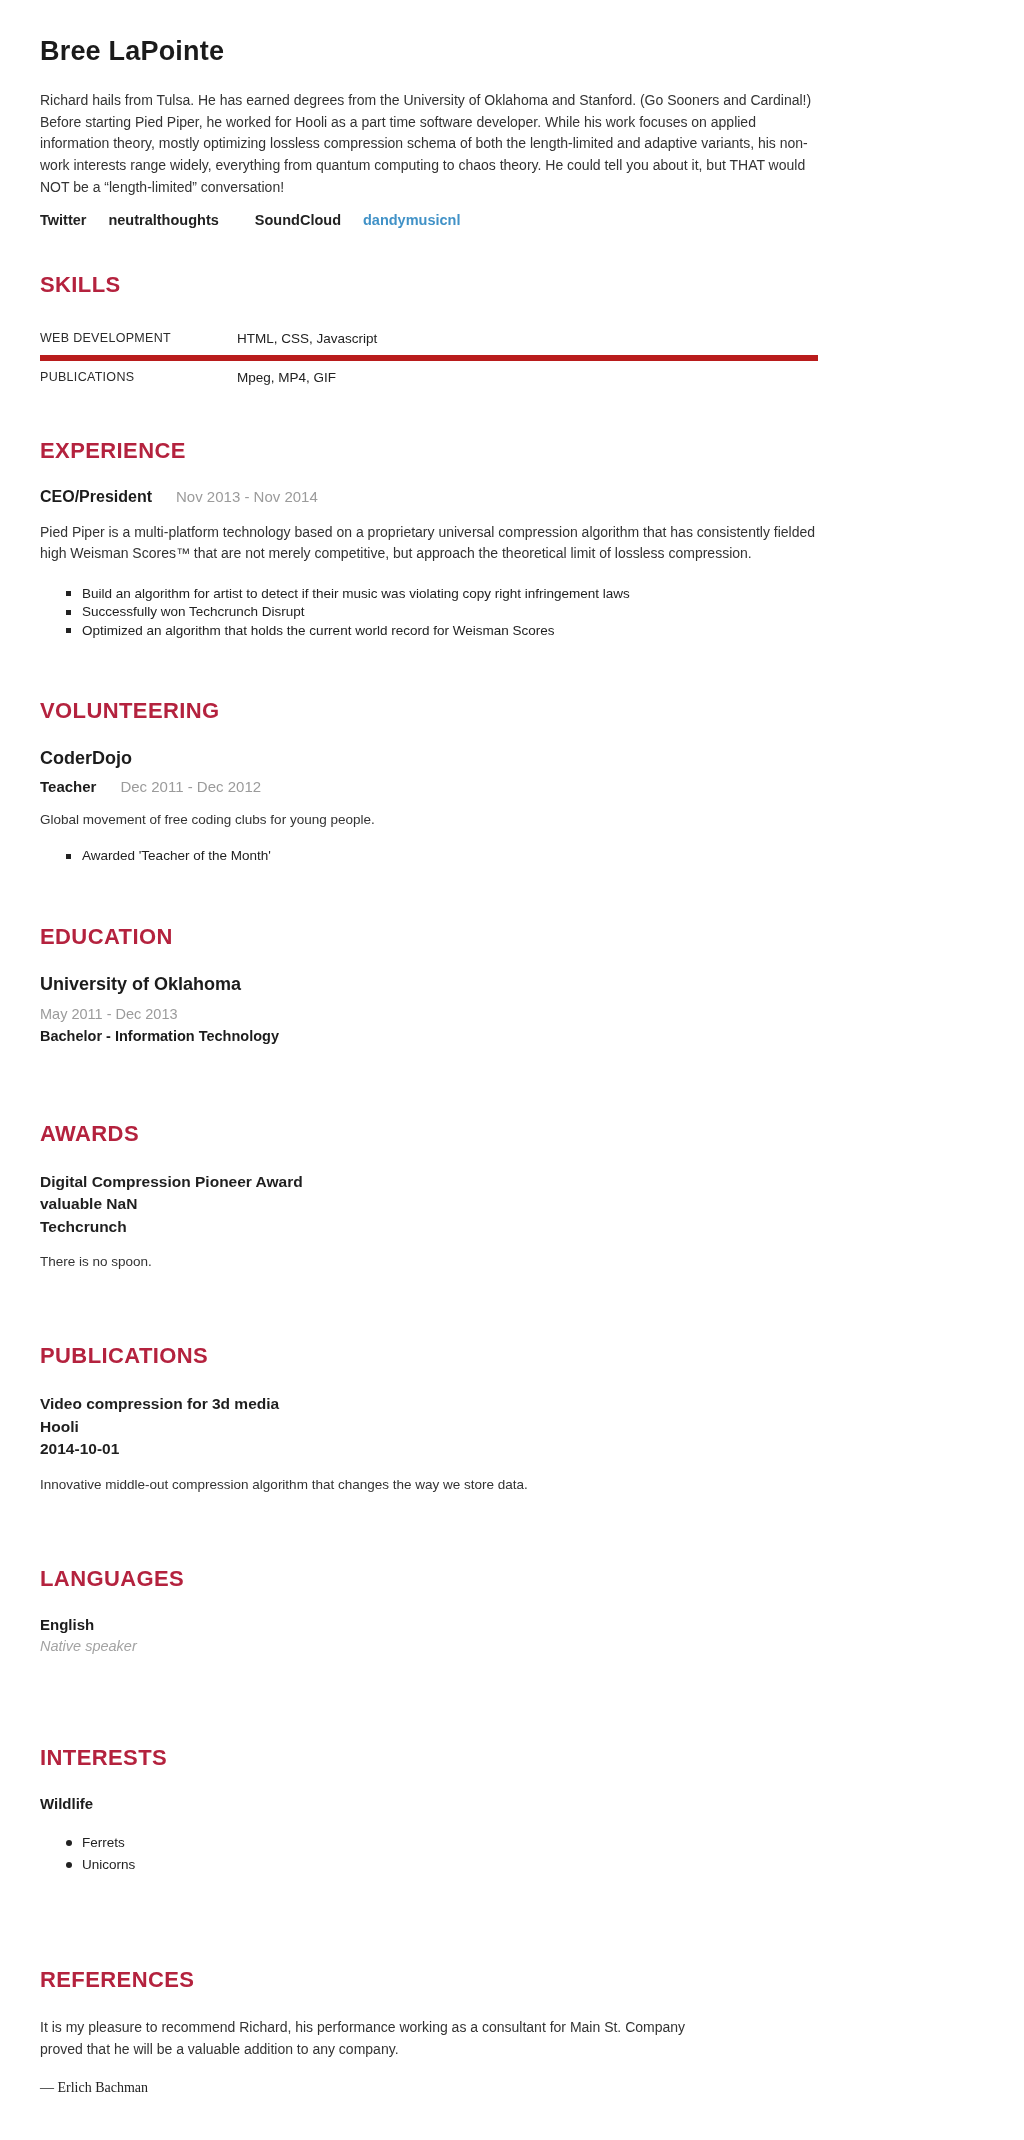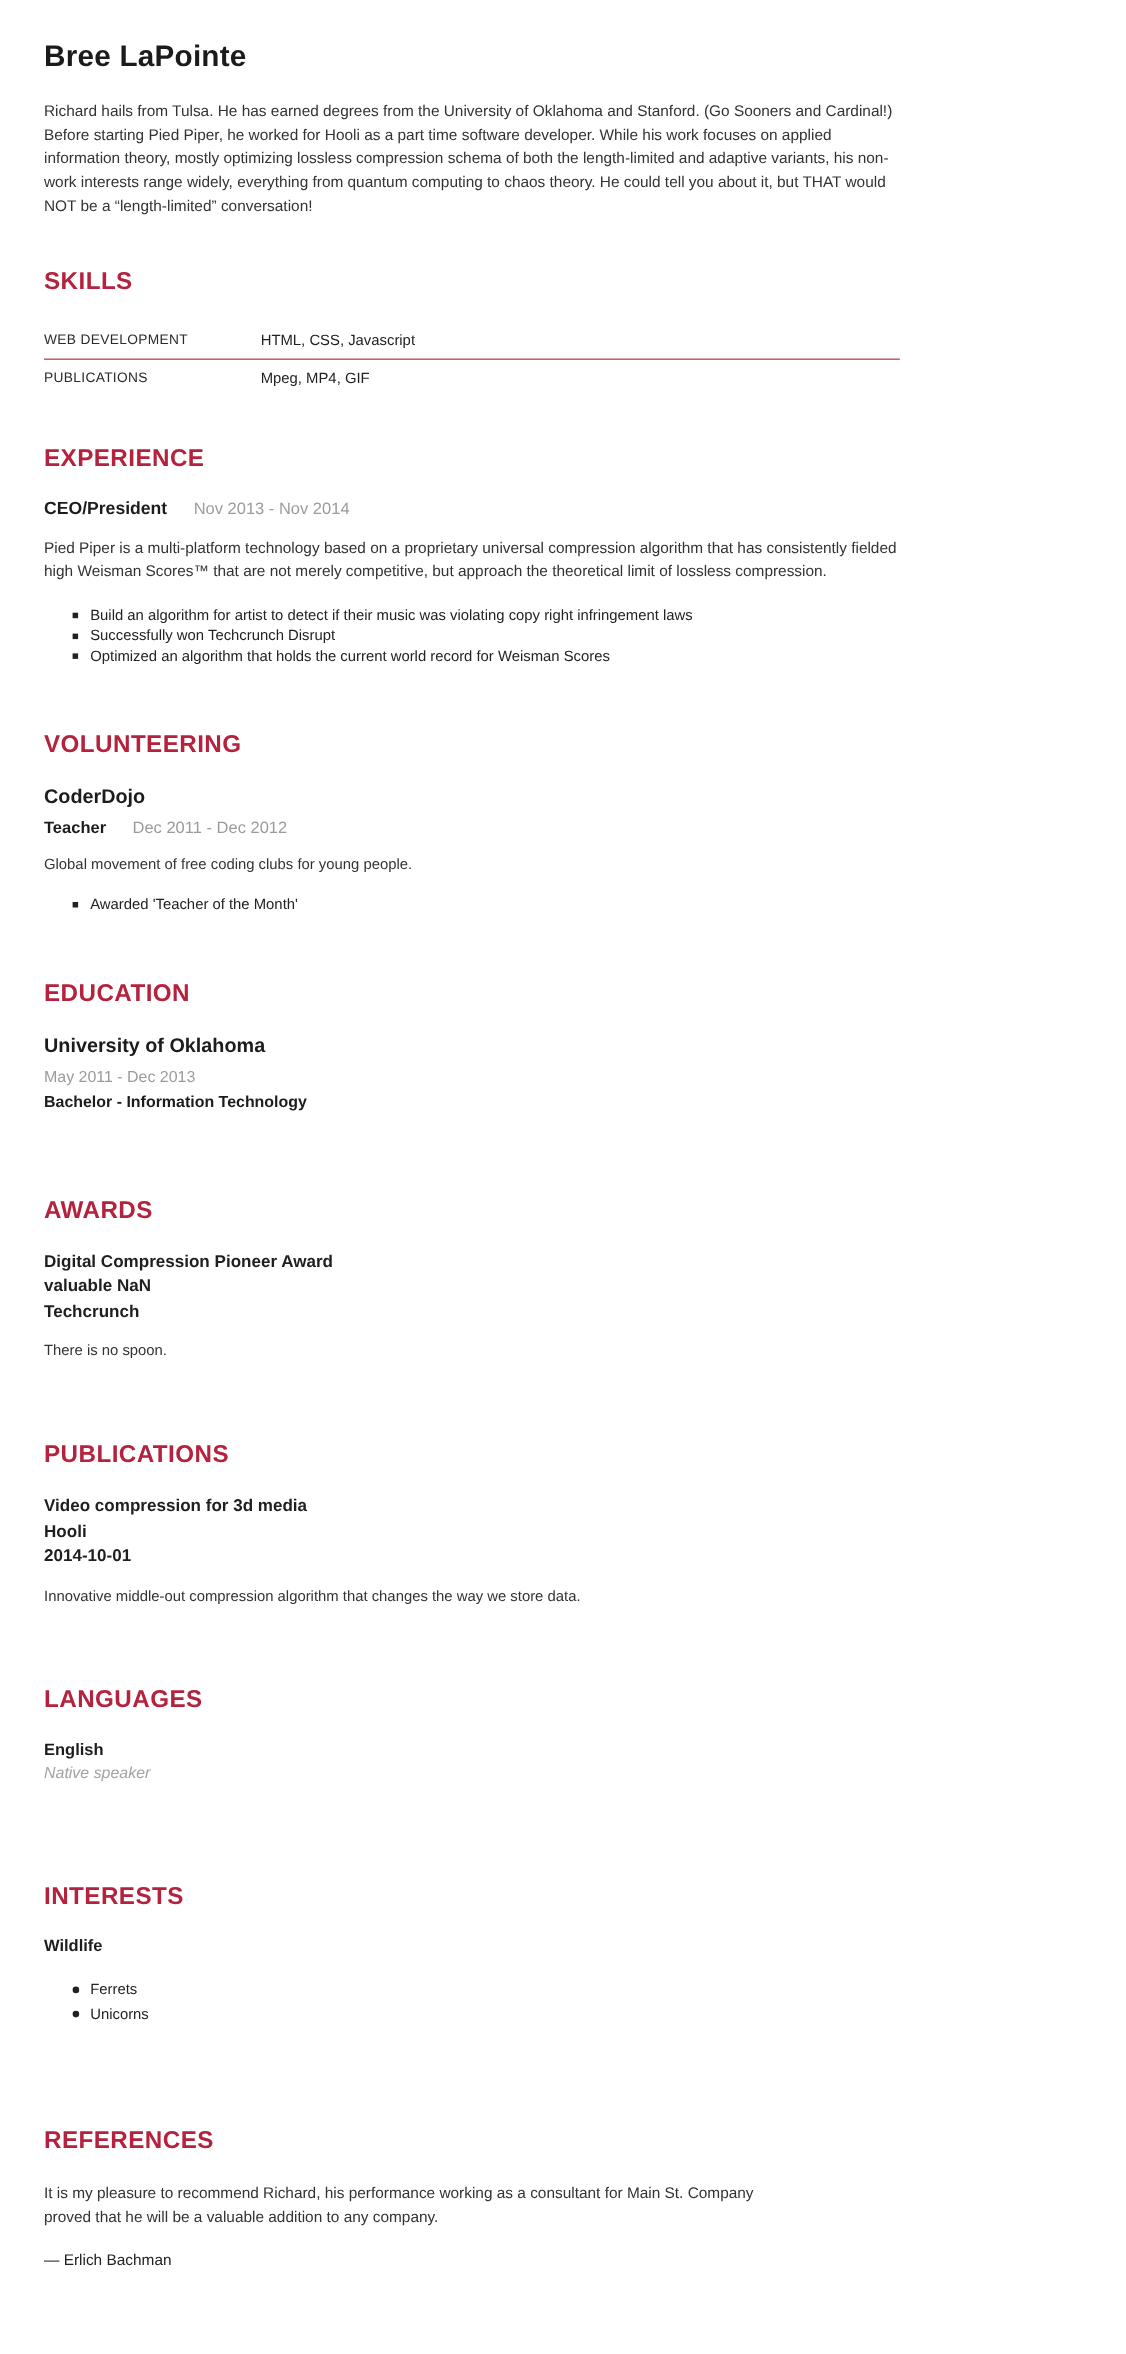--- a/index.html
+++ b/index.html
@@ -69,21 +69,21 @@
     margin: 0 0 24px 0;
     letter-spacing: 0.4px;
   }
 
   
   .skill-row {
     display: flex;
     align-items: center;
     width: 778px;
     padding: 9px 0;
-    border-bottom: 1px solid #b91c1c;
+    border-bottom: 6px solid #b91c1c;
   }
   .skill-row:last-child { border-bottom: none; }
   .skill-name {
     width: 197px;
     font-size: 12.5px;
     letter-spacing: 0.3px;
     color: #2b2b2b;
   }
   .skill-keywords { font-size: 13.5px; color: #222222; }
 
@@ -160,32 +160,35 @@
 
   .interest-name { font-size: 15px; font-weight: 700; color: #1c1c1c; }
 
   .ref-text {
     margin: 0;
     max-width: 680px;
     font-size: 14px;
     line-height: 21.7px;
     color: #333333;
   }
-  .ref-name { margin-top: 20px; font-size: 14px; color: #222222; }
+  .ref-name { margin-top: 20px; font-size: 14px; color: #222222; font-family: Liberation Serif, serif; }
 </style>
 </head>
 <body>
 
 <div class="page">
 
   <h1 class="name">Bree LaPointe</h1>
 
 
   <p class="summary">Richard hails from Tulsa. He has earned degrees from the University of Oklahoma and Stanford. (Go Sooners and Cardinal!) Before starting Pied Piper, he worked for Hooli as a part time software developer. While his work focuses on applied information theory, mostly optimizing lossless compression schema of both the length-limited and adaptive variants, his non-work interests range widely, everything from quantum computing to chaos theory. He could tell you about it, but THAT would NOT be a “length-limited” conversation!</p>
 
+  <div class="profiles-row">
+    <span class="profile-network">Twitter</span><span class="profile-username">neutralthoughts</span><span class="profile-network profile-gap">SoundCloud</span><a class="profile-username profile-link">dandymusicnl</a>
+  </div>
 
   <div class="section section--skills">
     <h2 class="section-heading">SKILLS</h2>
     <div class="skill-row">
       <span class="skill-name">WEB DEVELOPMENT</span>
       <span class="skill-keywords">HTML, CSS, Javascript</span>
     </div>
     <div class="skill-row">
       <span class="skill-name">PUBLICATIONS</span>
       <span class="skill-keywords">Mpeg, MP4, GIF</span>

